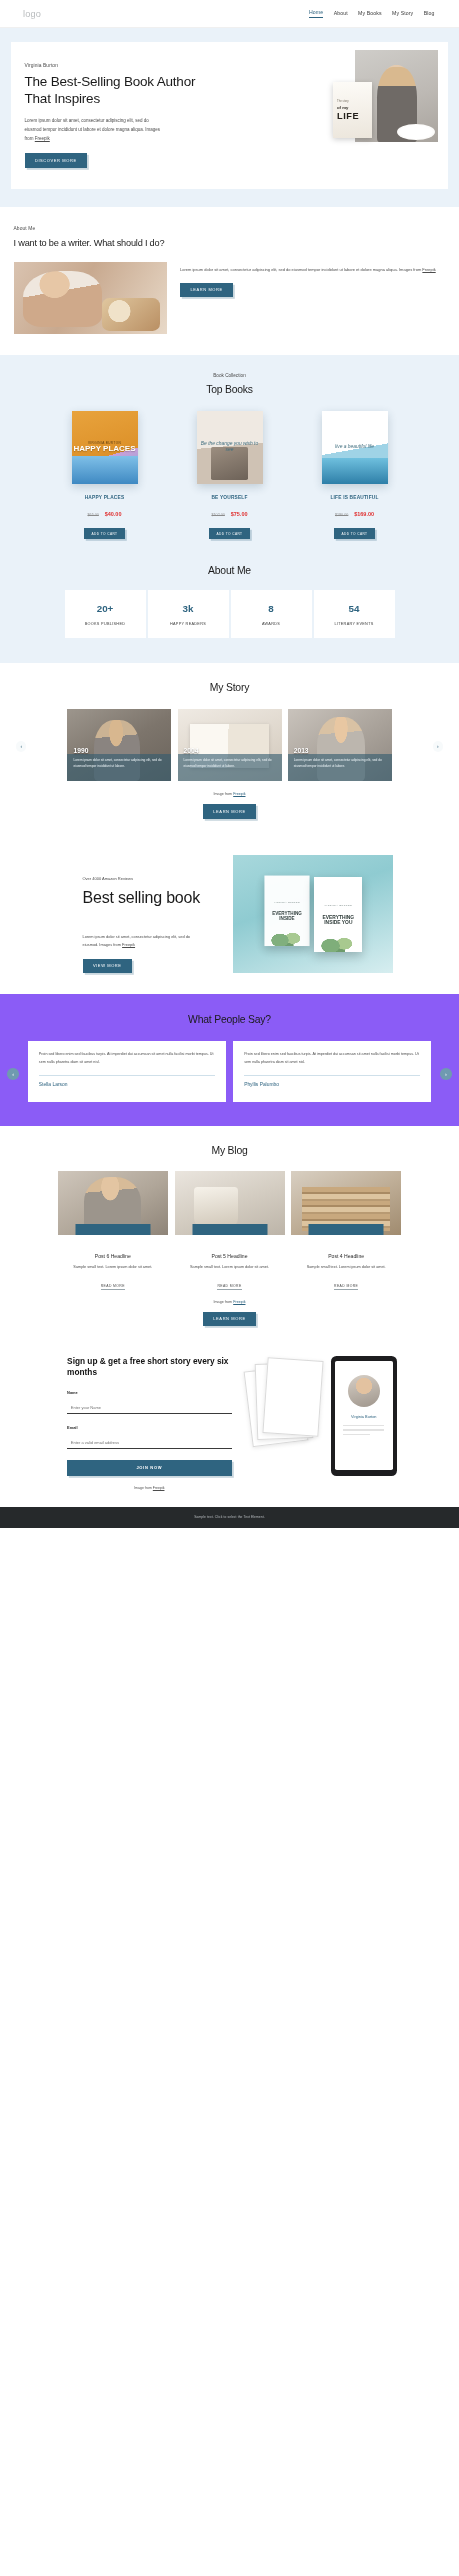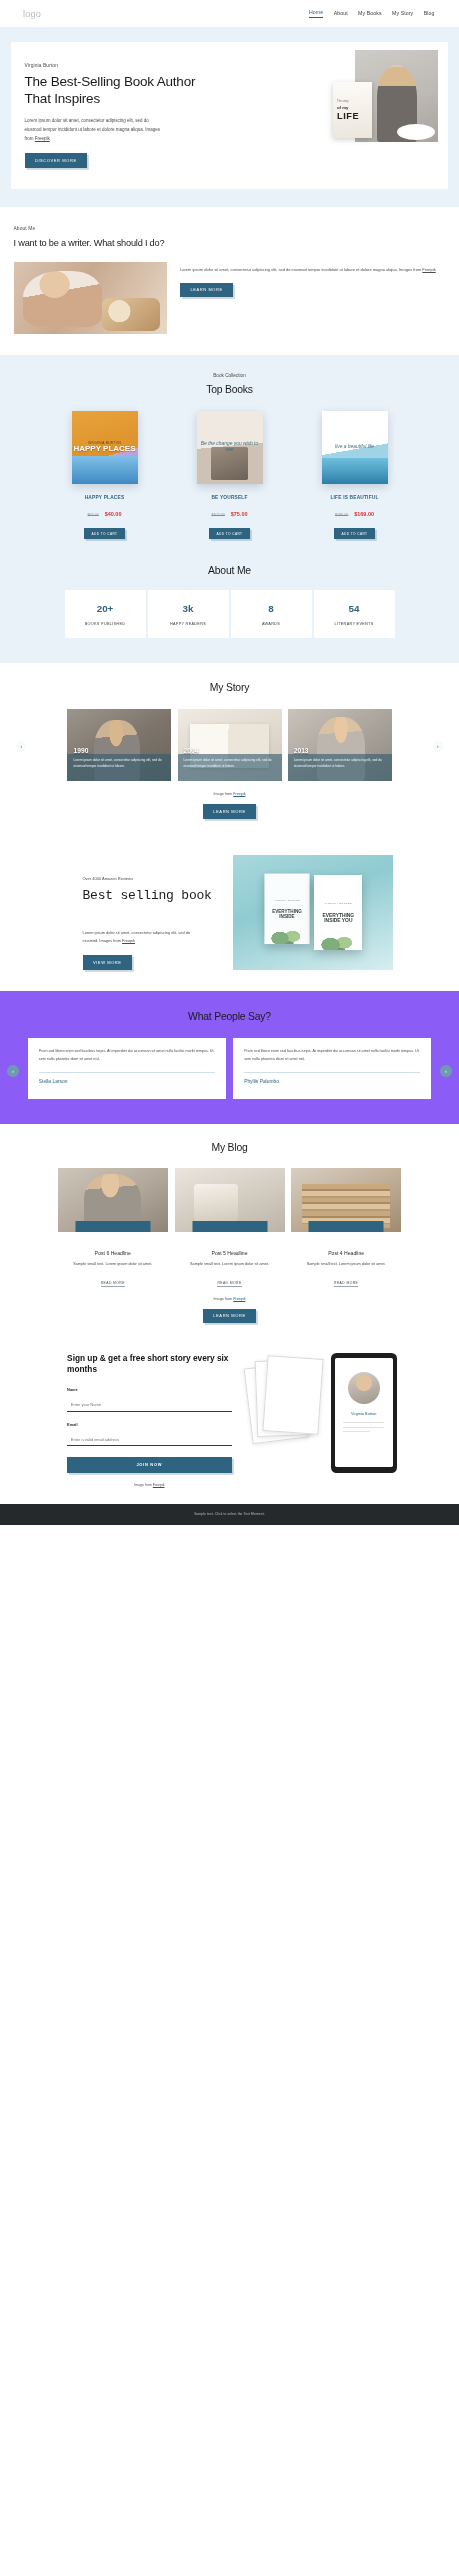--- a/index.html
+++ b/index.html
@@ -215,21 +215,21 @@
   .arrow.left { left: 16px; }
   .arrow.right { right: 16px; }
   .credit { font-size: 3.7px; color:#555; margin-top: 11px; }
   .credit a { color:#2f6480; }
 
   
   .best { background:#ffffff; padding: 18.4px 0 21px; }
   .best-row { display:flex; align-items:stretch; justify-content:center; }
   .best-left { width: 166px; padding: 21px 13.5px 0 16px; }
   .best-eyebrow { font-size:4px; color:#4c4c4c; margin-bottom: 6.1px; }
-  .best-title { font-size: 13px; font-weight: 400; line-height:1.22; color:#1b1b1b; letter-spacing:-0.2px; margin-bottom: 26px; font-family: Liberation Mono, monospace; }
+  .best-title { font-size: 16px; font-weight: 400; line-height:1.22; color:#1b1b1b; letter-spacing:-0.2px; margin-bottom: 26px; }
   .best-copy { font-size: 3.9px; line-height: 2.0; color:#4c4c4c; width: 114px; margin-bottom: 9.8px; }
   .best-right {
     width: 160px; min-height: 115px;
     background: linear-gradient(160deg,#a8d8dc 0%, #8fcbd1 40%, #d7eef0 100%);
     position: relative; display:flex; align-items:center; justify-content:center; gap: 3.7px;
   }
   .bk3d {
     width: 48px; height: 75px; background:#ffffff;
     box-shadow: 0 3.7px 9.8px rgba(0,0,0,.22);
     padding: 8.6px 4.9px; display:flex; flex-direction:column; justify-content:center; align-items:center;

